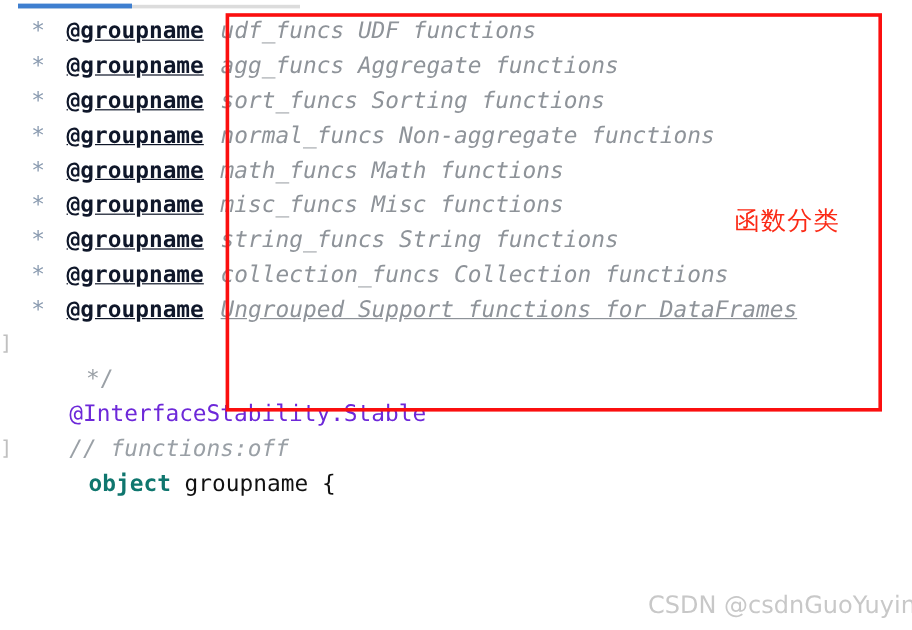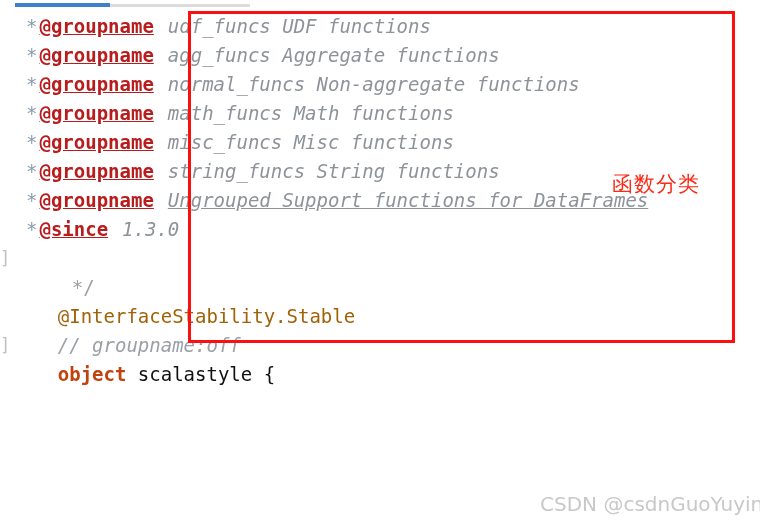--- a/index.html
+++ b/index.html
@@ -63,48 +63,49 @@
   .ind-sm {
     display: inline-block;
     width: 12px;
   }
 
   .star {
     color: #8a9bb0;
     font-weight: normal;
   }
   .tag {
-    color: #b91c1c;
+    color: #0f172a;
     font-weight: bold;
     text-decoration: underline;
-    margin-left: 2px;
+    margin-left: 18px;
   }
   .desc {
     color: #8e9399;
     font-style: italic;
     margin-left: 14px;
   }
   .desc.ul {
     text-decoration: underline;
   }
   .cmt {
     color: #9aa0a6;
     font-style: italic;
   }
   .cmt-close {
     color: #9aa0a6;
     font-style: normal;
   }
   .anno {
-    color: #a16207;
+    color: #6d28d9;
     font-style: normal;
   }
   .kw {
-    color: #c2410c;
+    color: #0f766e;
     font-weight: bold;
+    margin-left: 16px;
   }
   .plain {
     color: #111111;
   }
 
   
   #redbox {
     position: absolute;
     left: 188px;
     top: 11px;
@@ -142,42 +143,43 @@
 <div id="top-bar">
   <div class="track"></div>
   <div class="thumb"></div>
 </div>
 
 <div id="code">
 
   <div id="doc-lines">
       <div class="line"><span class="ind"></span><span class="star">*</span><span class="tag">@groupname</span><span class="desc">udf_funcs UDF functions</span></div>
       <div class="line"><span class="ind"></span><span class="star">*</span><span class="tag">@groupname</span><span class="desc">agg_funcs Aggregate functions</span></div>
+      <div class="line"><span class="ind"></span><span class="star">*</span><span class="tag">@groupname</span><span class="desc">sort_funcs Sorting functions</span></div>
       <div class="line"><span class="ind"></span><span class="star">*</span><span class="tag">@groupname</span><span class="desc">normal_funcs Non-aggregate functions</span></div>
       <div class="line"><span class="ind"></span><span class="star">*</span><span class="tag">@groupname</span><span class="desc">math_funcs Math functions</span></div>
       <div class="line"><span class="ind"></span><span class="star">*</span><span class="tag">@groupname</span><span class="desc">misc_funcs Misc functions</span></div>
       <div class="line"><span class="ind"></span><span class="star">*</span><span class="tag">@groupname</span><span class="desc">string_funcs String functions</span></div>
+      <div class="line"><span class="ind"></span><span class="star">*</span><span class="tag">@groupname</span><span class="desc">collection_funcs Collection functions</span></div>
       <div class="line"><span class="ind"></span><span class="star">*</span><span class="tag">@groupname</span><span class="desc ul">Ungrouped Support functions for DataFrames</span></div>
-      <div class="line"><span class="ind"></span><span class="star">*</span><span class="tag">@since</span><span class="desc">1.3.0</span></div>
     </div>
 
   <div class="line">
     <span class="gutter">]</span><span class="ind"></span><span class="cmt-close">*/</span>
   </div>
 
   <div class="line">
     <span class="ind-sm"></span><span class="anno">@InterfaceStability.Stable</span>
   </div>
 
   <div class="line">
-    <span class="ind-sm"></span><span class="cmt">// groupname:off</span>
+    <span class="ind-sm"></span><span class="cmt">// functions:off</span>
   </div>
 
   <div class="line">
-    <span class="gutter">]</span><span class="ind-sm"></span><span class="kw">object</span><span class="plain"> scalastyle {</span>
+    <span class="gutter">]</span><span class="ind-sm"></span><span class="kw">object</span><span class="plain"> groupname {</span>
   </div>
 
 </div>
 
 <div id="redbox"></div>
 <div id="cn-note">函数分类</div>
 
 <div id="watermark">CSDN @csdnGuoYuying</div>
 
 </body></html>

